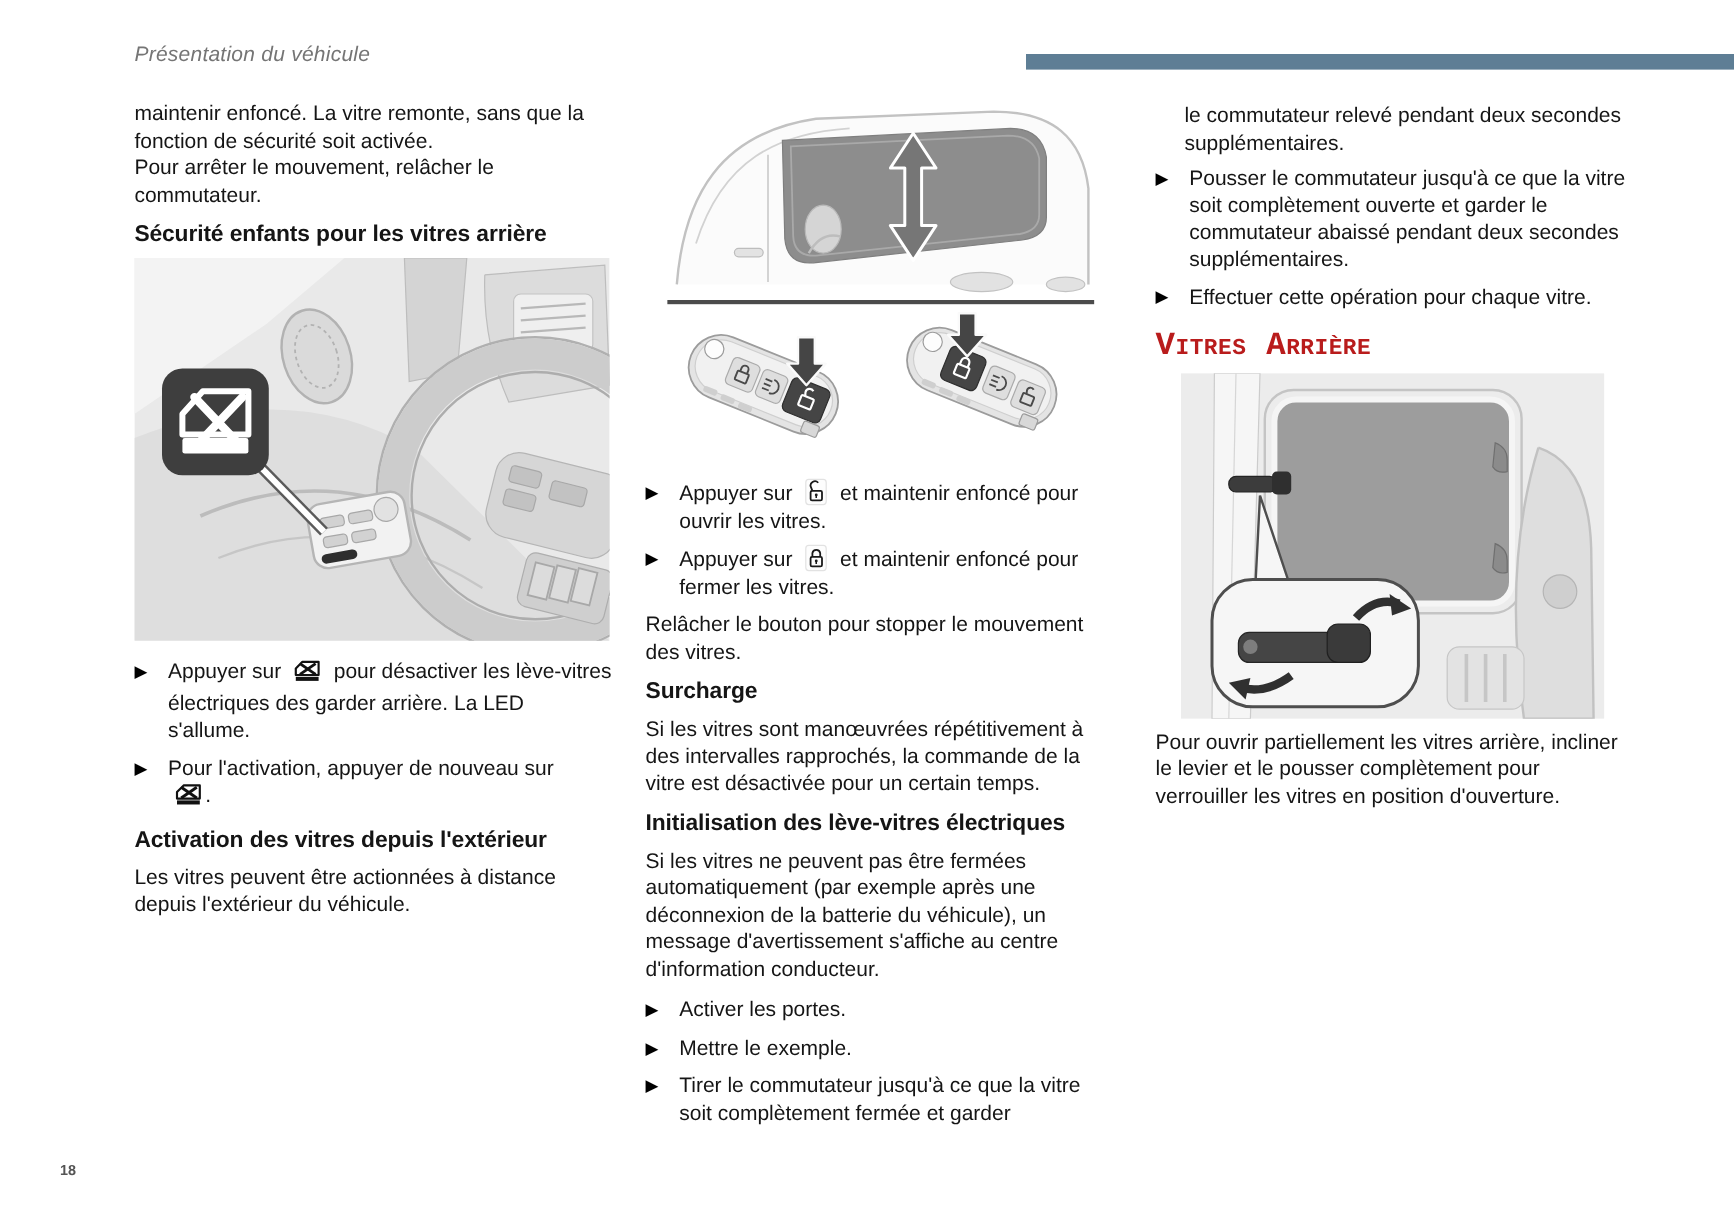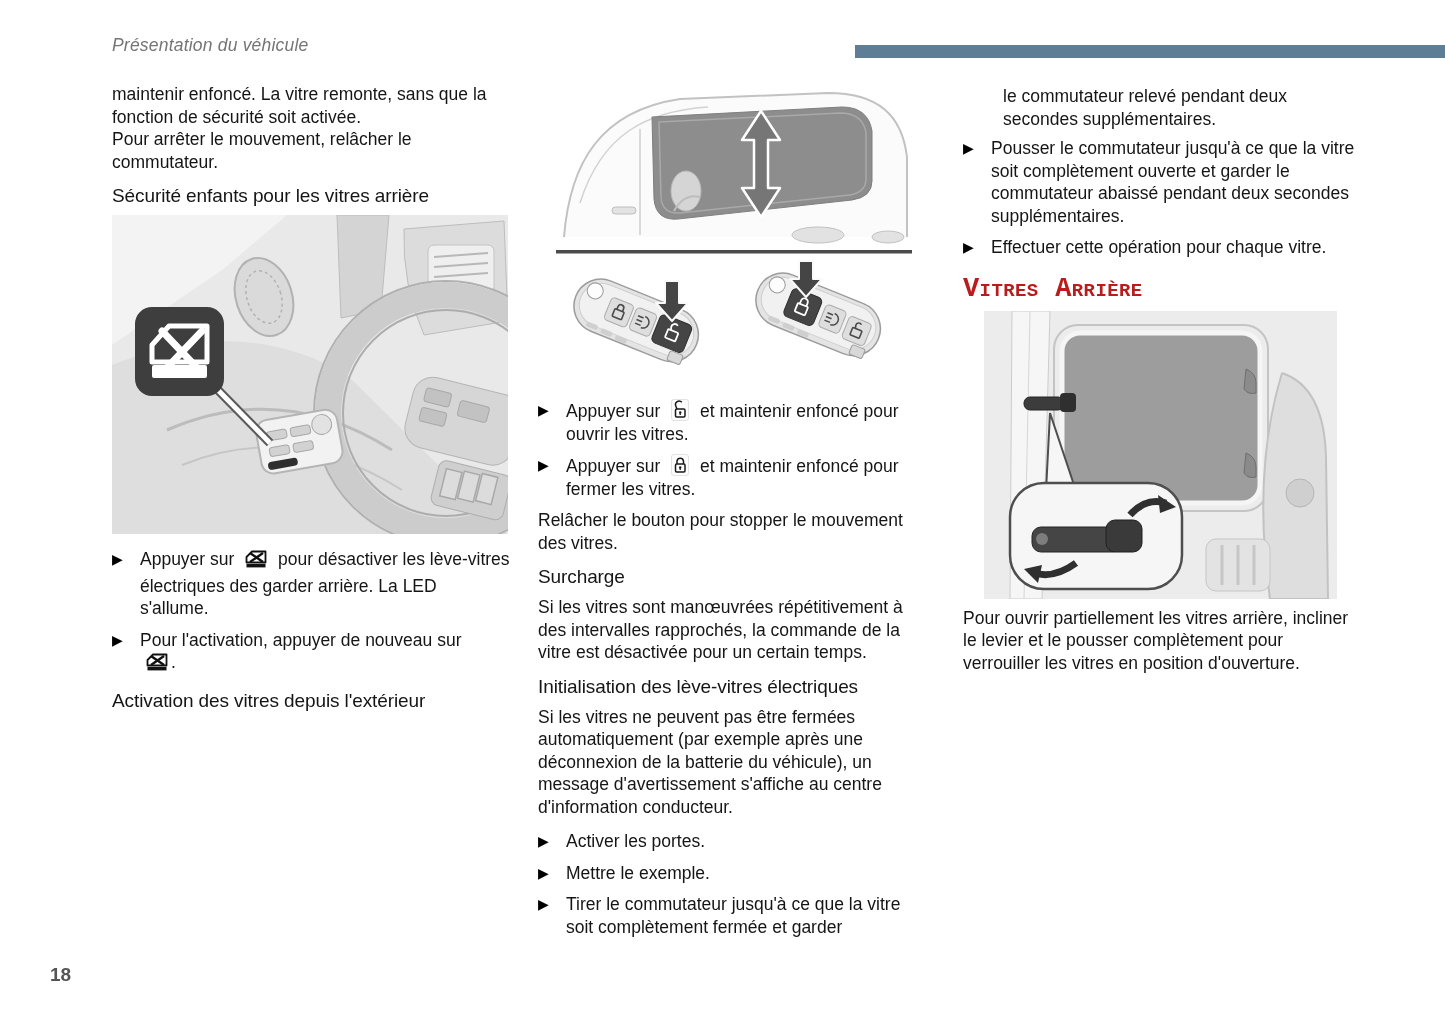--- a/index.html
+++ b/index.html
@@ -16,21 +16,21 @@
   .header-bar{
     position:absolute;left:855px;top:45px;width:590px;height:13px;
     background:#5e7e95;
   }
   .col{position:absolute;}
   #col1{left:112px;top:83px;width:398px;}
   #col2{left:538px;top:85px;width:392px;}
   #col3{left:963px;top:85px;width:394px;}
   p{margin:0;}
   .subheading{
-    font-size:19px;line-height:24px;font-weight:normal;
+    font-size:19px;line-height:24px;font-weight:bold;
     margin:11px 0 7px 0;letter-spacing:-.1px;
   }
   .major-heading{
     font-variant:small-caps;font-weight:bold;
     font-size:27px;line-height:32px;letter-spacing:.4px;
     margin:14px 0 4px 0;color:#b91c1c;font-family:Liberation Mono, monospace;
   }
   .bullet{display:flex;margin:7px 0 9px 0;}
   .bullet .marker{
     flex:0 0 28px;font-size:14px;line-height:22px;color:#000;
@@ -43,21 +43,21 @@
   .fig-rear{width:353px;height:288px;margin:6px 0 8px 21px;}
   .inline-icon{display:inline-block;vertical-align:-4px;margin:0 5px;}
   .inline-icon.tight{margin-right:2px;}
   .keybox{
     display:inline-block;width:18px;height:22px;box-sizing:border-box;
     border:1px solid #e2e2e2;border-radius:3px;background:#fdfdfd;
     vertical-align:-3px;margin:0 6px;text-align:center;
   }
   .page-number{
     position:absolute;left:50px;top:964px;
-    font-weight:bold;font-size:19px;color:#555555;
+    font-weight:bold;font-size:12px;color:#555555;
   }
 </style>
 </head>
 <body>
 
 <div class="running-head">Présentation du véhicule</div>
 <div class="header-bar"></div>
 
 <div class="col" id="col1">
   <p>maintenir enfoncé. La vitre remonte, sans que la fonction de sécurité soit activée.</p>
@@ -137,20 +137,21 @@
     <span class="marker">▶</span>
     <span class="btext"><span>Pour l'activation, appuyer de nouveau sur </span><br><span class="inline-icon tight"><svg width="24" height="20" viewBox="0 0 24 20">
             <path d="M2.5,8 L8,2.5 L21.5,2.5 L21.5,13.5 L2.5,13.5 Z" fill="none" stroke="#111" stroke-width="1.8" stroke-linejoin="round"></path>
             <rect x="2.5" y="15" width="19" height="3.4" fill="#111"></rect>
             <line x1="6" y1="4" x2="19" y2="13" stroke="#111" stroke-width="2.4"></line>
             <line x1="19" y1="4" x2="6" y2="13" stroke="#111" stroke-width="2.4"></line>
           </svg></span><span>.</span></span>
   </div>
 
   <div class="subheading">Activation des vitres depuis l'extérieur</div>
+  <p>Les vitres peuvent être actionnées à distance depuis l'extérieur du véhicule.</p>
 </div>
 
 <div class="col" id="col2">
   <figure class="fig-window">
     <svg width="356" height="172" viewBox="0 0 356 172">
       <path d="M8,152 C14,78 44,26 124,14 L272,8 C322,8 346,30 351,72 L351,152" fill="#fbfbfb" stroke="#c2c2c2" stroke-width="2"></path>
       <path d="M24,118 C46,48 92,26 152,22" fill="none" stroke="#d2d2d2" stroke-width="1.5"></path>
       <path d="M96,32 L286,22 Q312,22 316,46 L316,96 Q316,112 296,115 L122,134 Q100,136 98,114 Z" fill="#8d8d8d" stroke="#7f7f7f"></path>
       <path d="M103,37 L284,28 Q306,28 310,47 L310,94 Q310,107 294,110 L124,128 Q106,129 105,112 Z" fill="none" stroke="#a9a9a9" stroke-width="1.5"></path>
       <ellipse cx="130" cy="106" rx="15" ry="20" fill="#d5d5d5" stroke="#b9b9b9"></ellipse>
@@ -270,21 +271,21 @@
     <span class="marker">▶</span>
     <span class="btext">Mettre le exemple.</span>
   </div>
   <div class="bullet">
     <span class="marker">▶</span>
     <span class="btext">Tirer le commutateur jusqu'à ce que la vitre soit complètement fermée et garder</span>
   </div>
 </div>
 
 <div class="col" id="col3">
-  <p style="margin-left:40px">le commutateur relevé pendant deux secondes supplémentaires.</p>
+  <p style="margin-left:24px">le commutateur relevé pendant deux secondes supplémentaires.</p>
 
   <div class="bullet">
     <span class="marker">▶</span>
     <span class="btext">Pousser le commutateur jusqu'à ce que la vitre soit complètement ouverte et garder le commutateur abaissé pendant deux secondes supplémentaires.</span>
   </div>
   <div class="bullet">
     <span class="marker">▶</span>
     <span class="btext">Effectuer cette opération pour chaque vitre.</span>
   </div>
 

